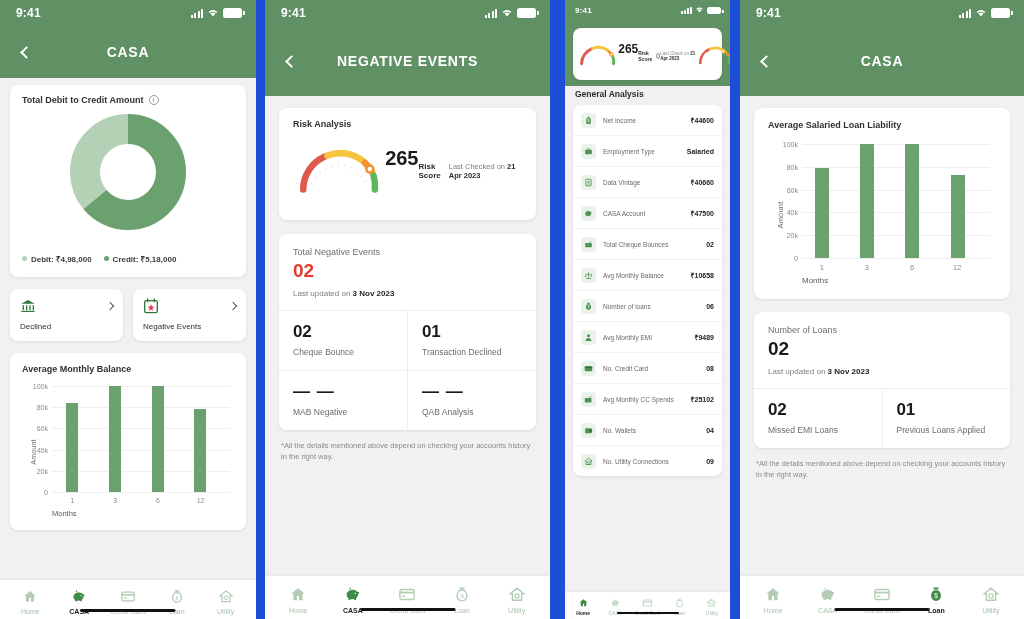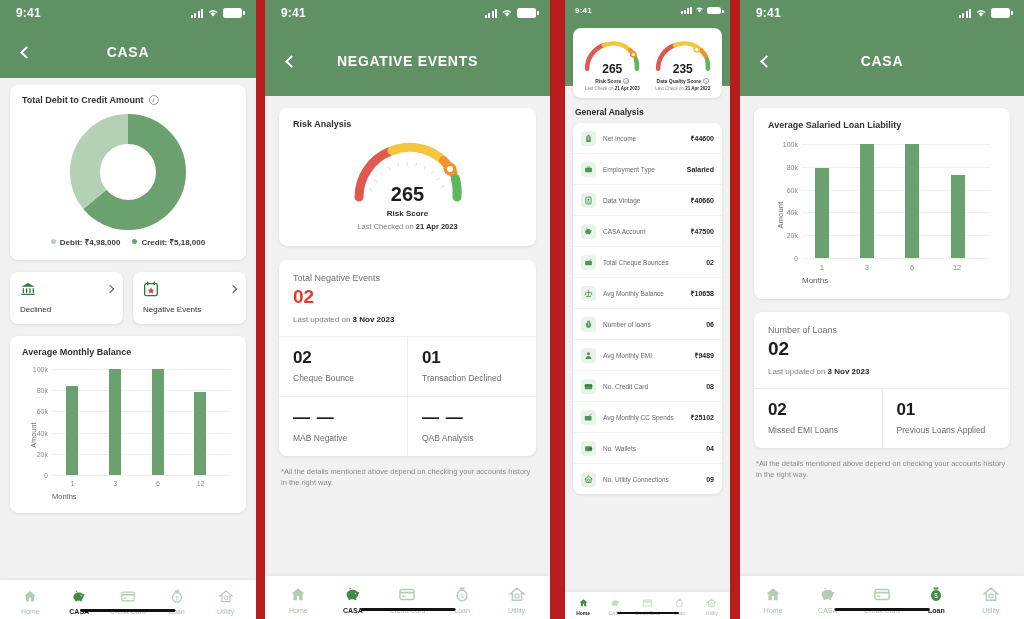--- a/index.html
+++ b/index.html
@@ -6,21 +6,21 @@
   html, body {
     width: 1024px; height: 619px;
     background: #ffffff;
     font-family: "Liberation Sans", sans-serif;
     overflow: hidden;
   }
   .canvas {
     position: relative;
     width: 1024px; height: 619px;
     display: flex;
-    background: #b91c1c;
+    background: #1d4ed8;
   }
   .phone {
     position: relative;
     height: 619px;
     background: #f1f1f1;
     overflow: hidden;
     flex: none;
   }
   #p1 { width: 256px; margin-right: 9px; }
   #p2 { width: 285px; margin-right: 15px; }
@@ -89,21 +89,21 @@
   }
   .infoi {
     width: 10px; height: 10px; border: 1px solid #9a9a9a; border-radius: 50%;
     color: #9a9a9a; font-size: 7px; line-height: 8px; text-align: center;
     font-family: "Liberation Serif", serif; font-style: italic; font-weight: bold;
   }
 
   
   .donut-wrap { display:flex; justify-content:center; margin-top: 8px; }
   .legend {
-    display: flex; justify-content: center; gap: 12px; margin-top: 5px;
+    display: flex; justify-content: flex-start; gap: 12px; margin-top: 22px;
     font-size: 8px; color: #3b3b3b; font-weight: bold; align-items: center;
   }
   .legend span.dot { width: 5px; height: 5px; border-radius: 50%; display:inline-block; margin-right: 4px; }
   .legend div { display: flex; align-items: center; }
 
   
   .quick-row { display: flex; gap: 10px; margin-top: 12px; }
   .quick {
     flex: 1; background: #fff; border-radius: 8px; padding: 9px 10px 10px;
     box-shadow: 0 1px 3px rgba(0,0,0,.09); cursor: pointer;
@@ -123,21 +123,21 @@
   .plot { position: relative; }
   .gridline { position: absolute; left: 0; right: 0; height: 1px; background: #efefef; }
   .ytick { position: absolute; right: 100%; margin-right: 4px; transform: translateY(-50%);
            font-size: 7px; color: #8a8a8a; white-space: nowrap; }
   .bar { position: absolute; bottom: 0; background: #6ba06f; }
   .xtick { position: absolute; top: 100%; margin-top: 5px; transform: translateX(-50%);
            font-size: 7px; color: #8a8a8a; }
   .xlabel { font-size: 7.5px; color: #5c5c5c; margin-top: 17px; }
 
   
-  .gauge-wrap { position: relative; display:flex; flex-direction: column; align-items:center; }
+  .gauge-wrap { position: relative; display:flex; flex-direction: row; align-items:center; }
   .gauge-score { font-size: 20px; font-weight: bold; color: #1b1b1b; }
   .gauge-label { font-size: 8px; font-weight: bold; color: #2b2b2b; margin-top: 3px;
                  display:flex; align-items:center; gap: 4px; }
   .gauge-sub { font-size: 7.5px; color: #7d7d7d; margin-top: 4px; }
   .gauge-sub b { color: #2b2b2b; }
 
   
   .statbox { background:#fff; border-radius: 8px; box-shadow: 0 1px 3px rgba(0,0,0,.09); overflow: hidden; }
   .statbox .head { padding: 13px 14px 12px; }
   .statbox .head .cap { font-size: 9px; color: #6f6f6f; }

